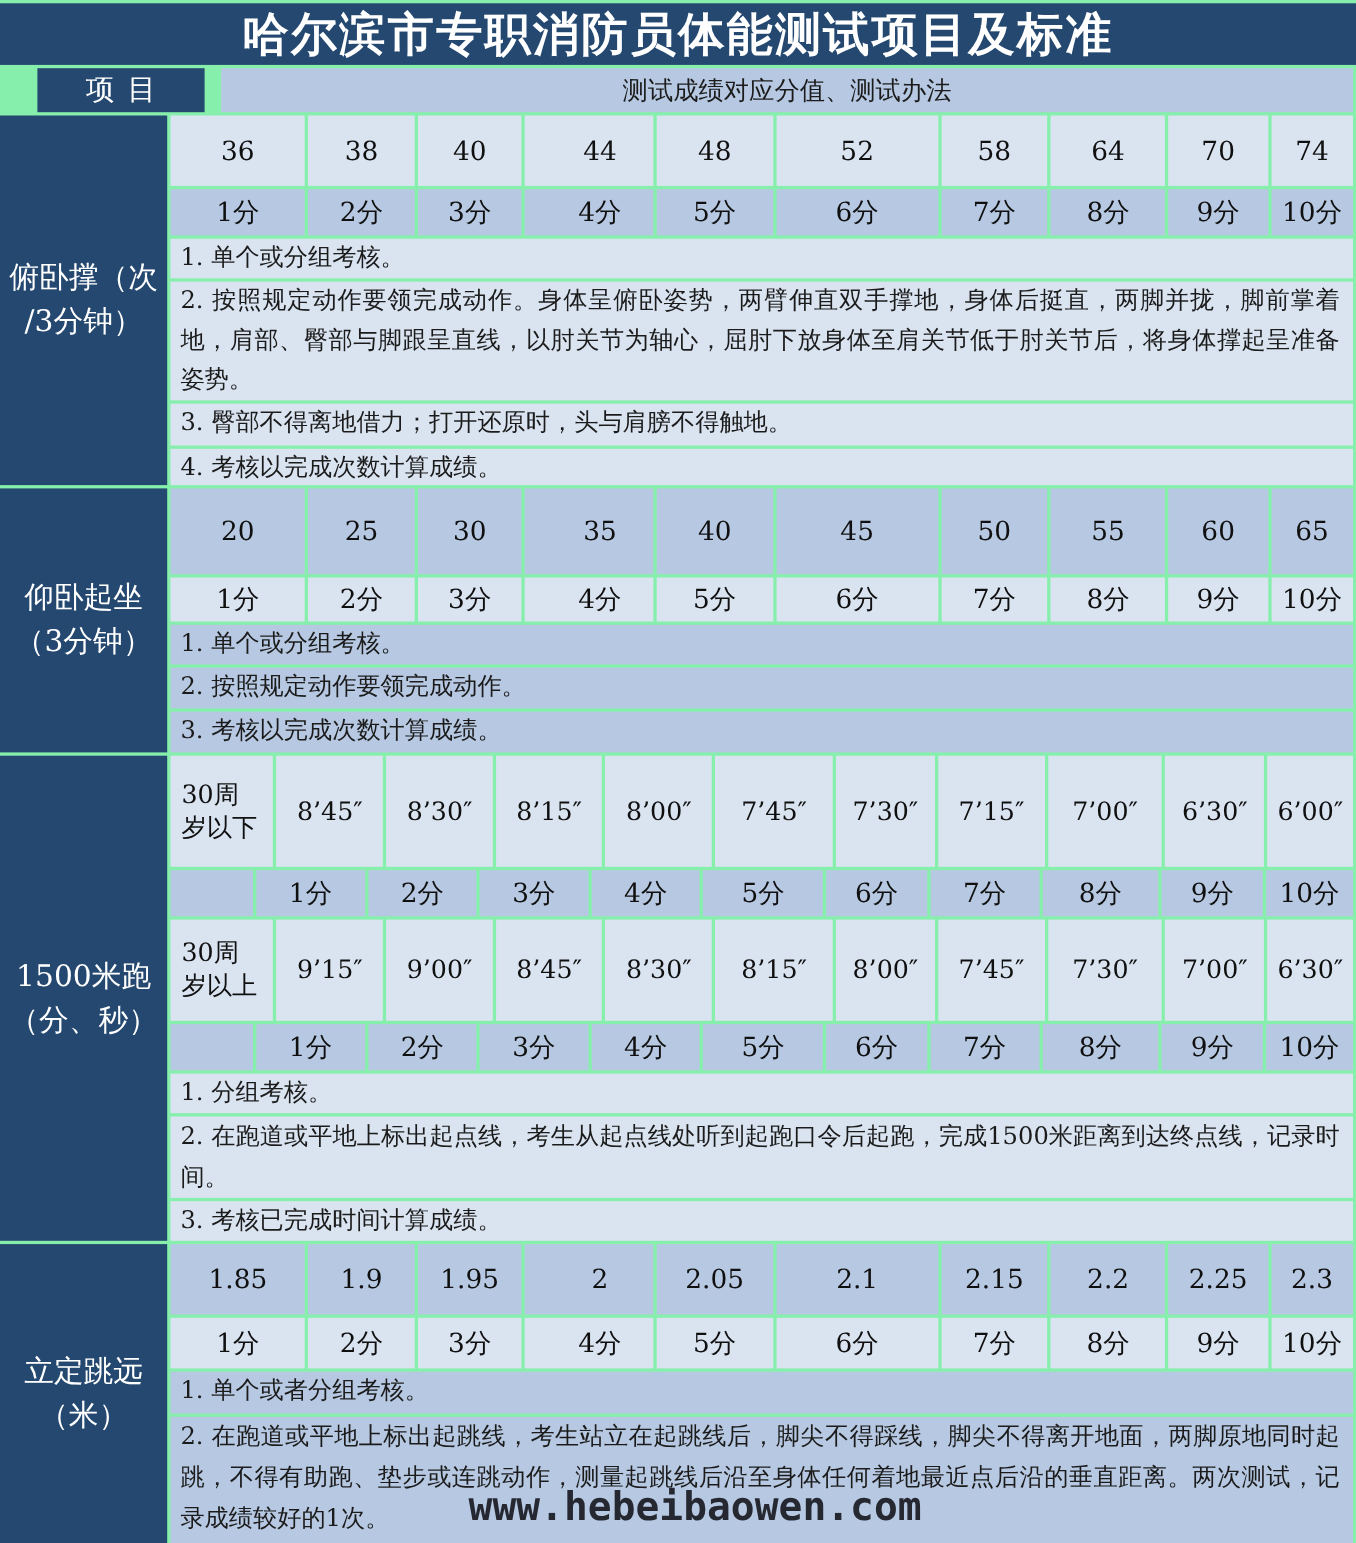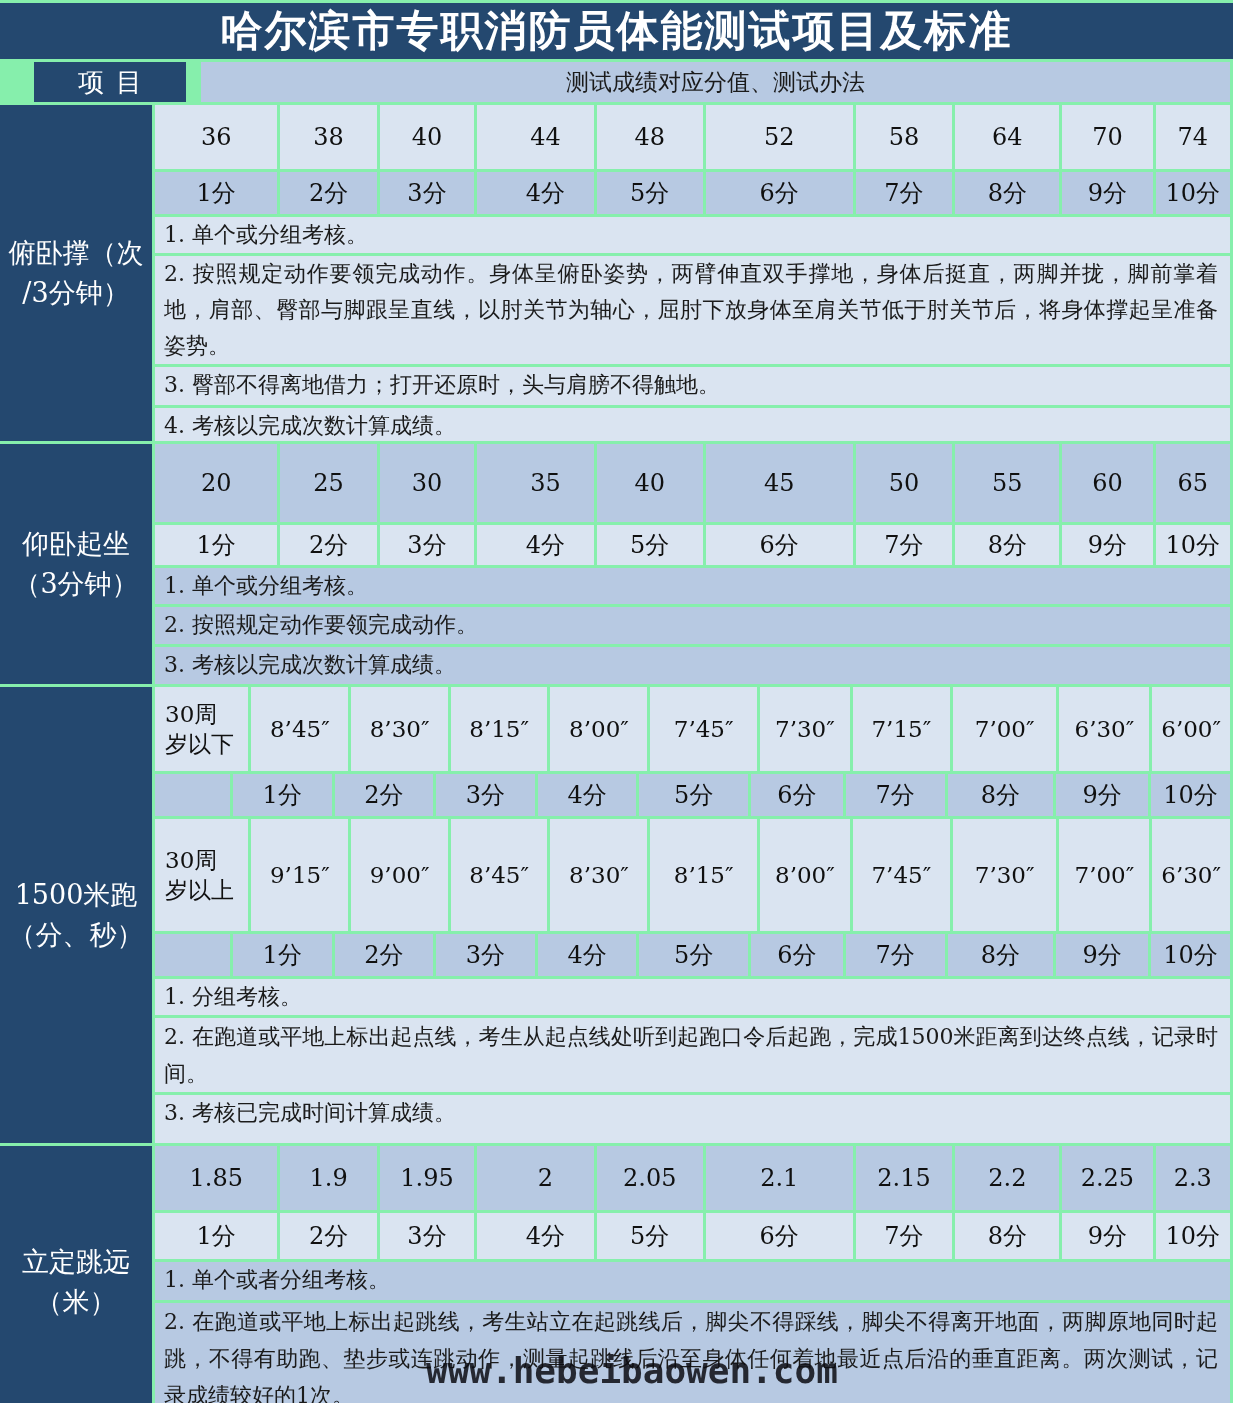--- a/index.html
+++ b/index.html
@@ -169,21 +169,21 @@
       <div class="note med" style="height:37px">3. 考核以完成次数计算成绩。</div>
     </div>
   </div>
 
   <div class="sec">
     <div class="side">
       <div>1500米跑</div>
       <div>（分、秒）</div>
     </div>
     <div class="content">
-      <div class="row cols-b" style="height:84px">
+      <div class="row cols-b" style="height:101px">
         <div class="cell light grp">30周岁以下</div>
         <div class="cell light time">8’45″</div>
         <div class="cell light time">8’30″</div>
         <div class="cell light time">8’15″</div>
         <div class="cell light time">8’00″</div>
         <div class="cell light time">7’45″</div>
         <div class="cell light time">7’30″</div>
         <div class="cell light time">7’15″</div>
         <div class="cell light time">7’00″</div>
         <div class="cell light time">6’30″</div>
@@ -195,21 +195,21 @@
         <div class="cell med">2分</div>
         <div class="cell med">3分</div>
         <div class="cell med">4分</div>
         <div class="cell med">5分</div>
         <div class="cell med">6分</div>
         <div class="cell med">7分</div>
         <div class="cell med">8分</div>
         <div class="cell med">9分</div>
         <div class="cell med">10分</div>
       </div>
-      <div class="row cols-b" style="height:112px">
+      <div class="row cols-b" style="height:92px">
         <div class="cell light grp">30周岁以上</div>
         <div class="cell light time">9’15″</div>
         <div class="cell light time">9’00″</div>
         <div class="cell light time">8’45″</div>
         <div class="cell light time">8’30″</div>
         <div class="cell light time">8’15″</div>
         <div class="cell light time">8’00″</div>
         <div class="cell light time">7’45″</div>
         <div class="cell light time">7’30″</div>
         <div class="cell light time">7’00″</div>
@@ -223,21 +223,21 @@
         <div class="cell med">4分</div>
         <div class="cell med">5分</div>
         <div class="cell med">6分</div>
         <div class="cell med">7分</div>
         <div class="cell med">8分</div>
         <div class="cell med">9分</div>
         <div class="cell med">10分</div>
       </div>
       <div class="note light" style="height:36px">1. 分组考核。</div>
       <div class="note light tall" style="height:74px">2. 在跑道或平地上标出起点线，考生从起点线处听到起跑口令后起跑，完成1500米距离到达终点线，记录时间。</div>
-      <div class="note light" style="height:48px">3. 考核已完成时间计算成绩。</div>
+      <div class="note light" style="height:36px">3. 考核已完成时间计算成绩。</div>
     </div>
   </div>
 
   <div class="sec">
     <div class="side">
       <div>立定跳远</div>
       <div>（米）</div>
     </div>
     <div class="content">
       <div class="row cols-a" style="height:64px">

